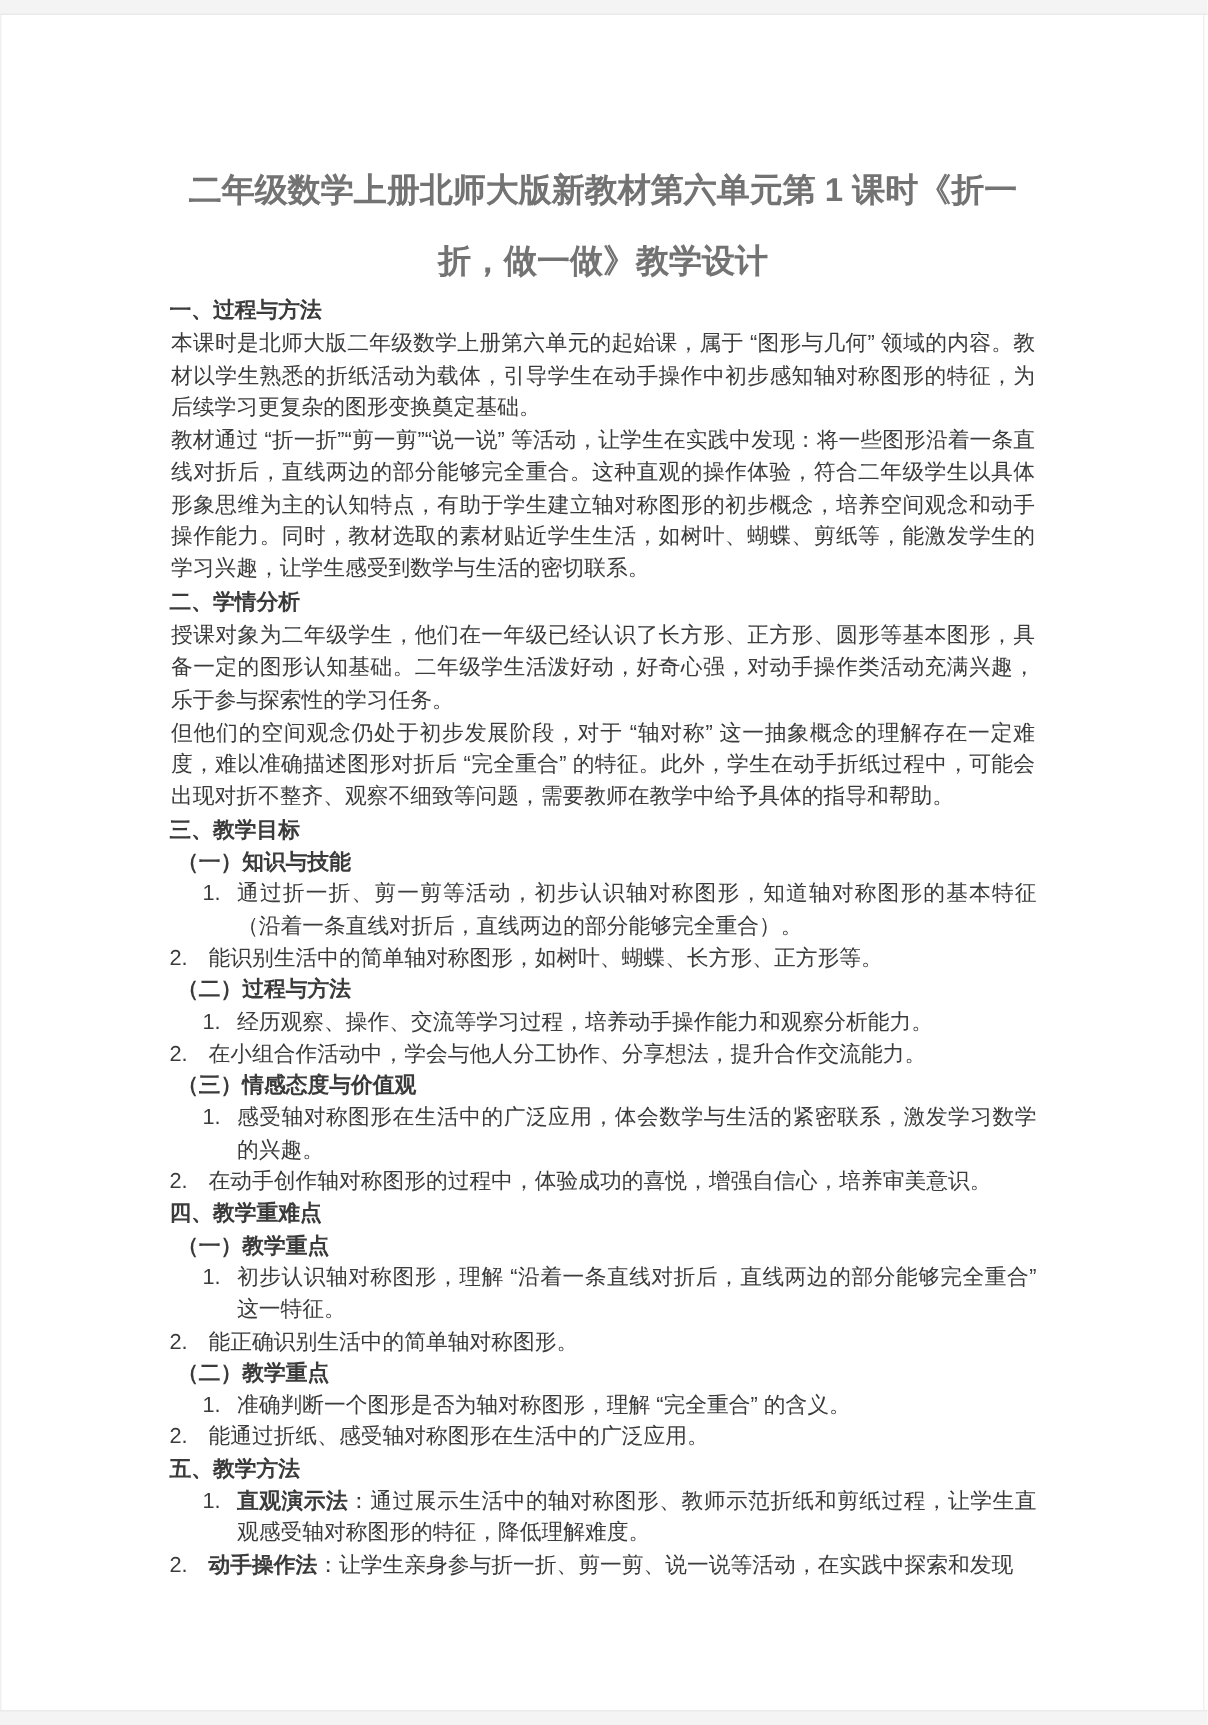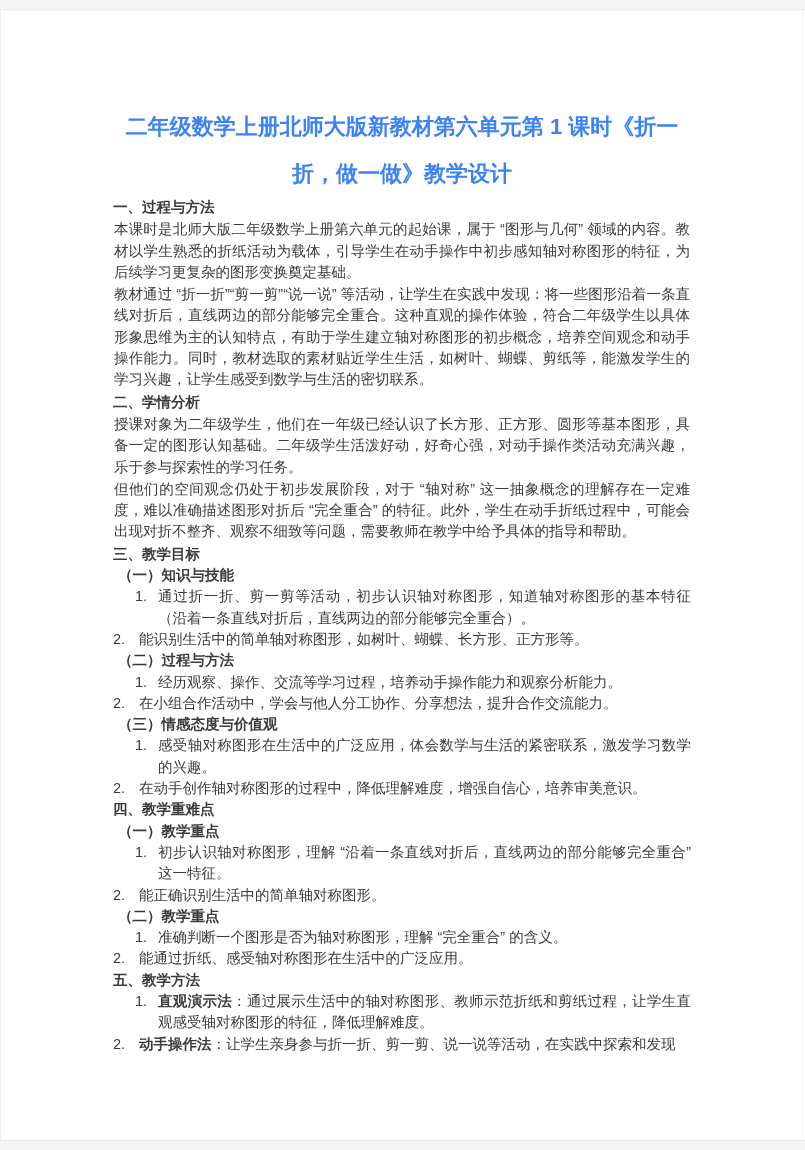--- a/index.html
+++ b/index.html
@@ -32,21 +32,21 @@
     background: #ffffff;
     box-sizing: border-box;
     padding: 0 111px 0 112px;
   }
   .doc-title {
     margin: 93px 0 0 0;
     font-size: 22px;
     font-weight: 700;
     line-height: 47px;
     text-align: center;
-    color: #3b82f6;
+    color: #737373;
   }
   .doc-title span { display: block; }
   .content {
     font-size: 14.5px;
     line-height: 21.3px;
     text-align: justify;
     text-justify: inter-ideograph;
   }
   .h-main {
     margin: 0;
@@ -122,21 +122,21 @@
       <span>在小组合作活动中，学会与他人分工协作、分享想法，提升合作交流能力。</span>
     </div>
 
     <h3 class="h-sub">（三）情感态度与价值观</h3>
     <div class="li li-a">
       <span class="num">1.</span>
       <span>感受轴对称图形在生活中的广泛应用，体会数学与生活的紧密联系，激发学习数学的兴趣。</span>
     </div>
     <div class="li li-b">
       <span class="num">2.</span>
-      <span>在动手创作轴对称图形的过程中，降低理解难度，增强自信心，培养审美意识。</span>
+      <span>在动手创作轴对称图形的过程中，体验成功的喜悦，增强自信心，培养审美意识。</span>
     </div>
 
     <h2 class="h-main">四、教学重难点</h2>
 
     <h3 class="h-sub">（一）教学重点</h3>
     <div class="li li-a">
       <span class="num">1.</span>
       <span>初步认识轴对称图形，理解 “沿着一条直线对折后，直线两边的部分能够完全重合” 这一特征。</span>
     </div>
     <div class="li li-b">

